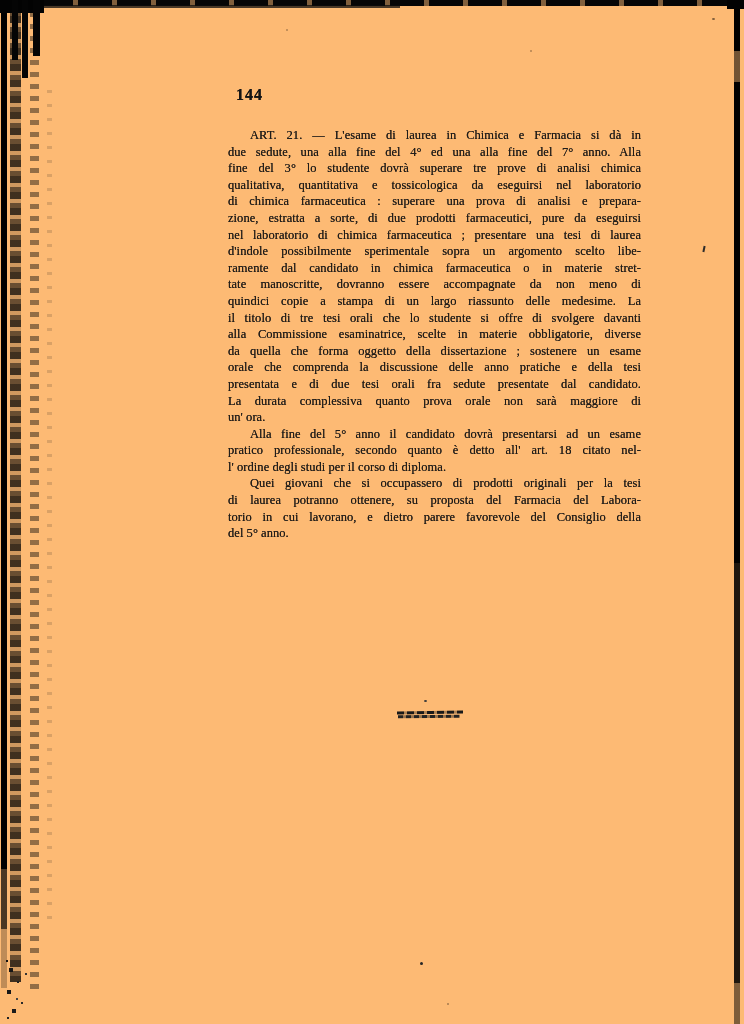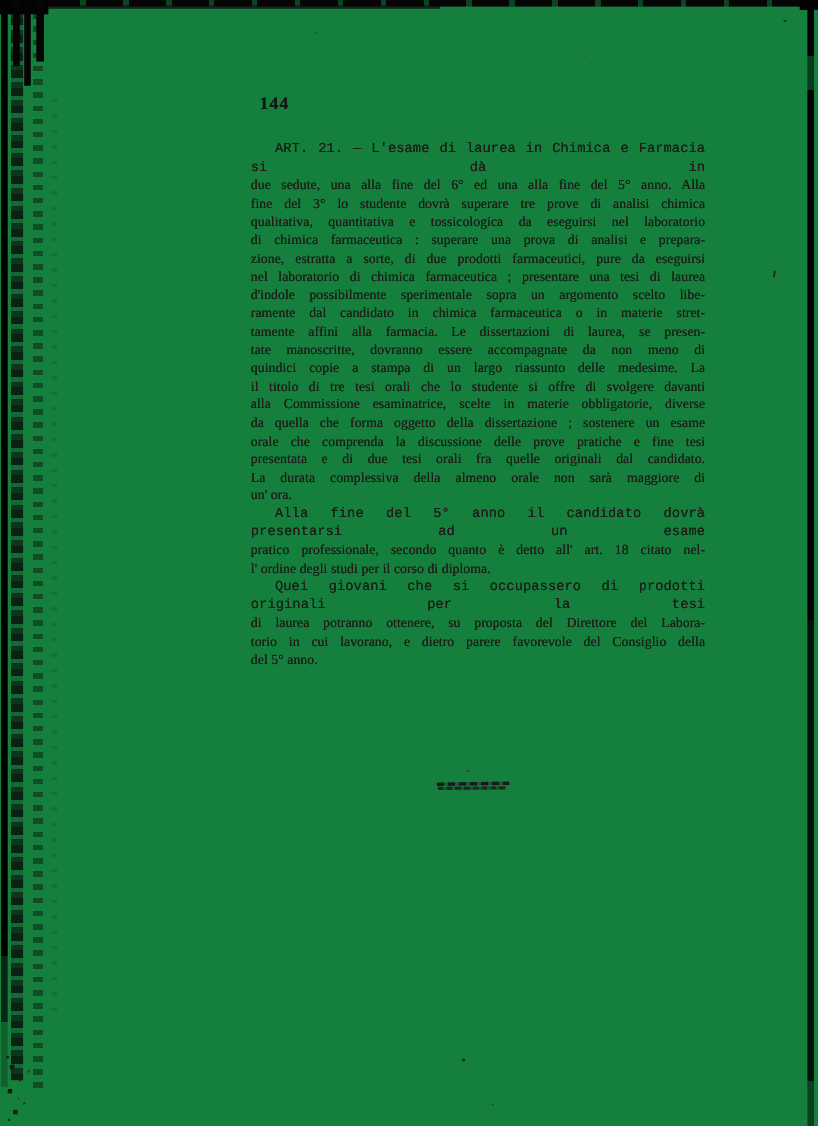--- a/index.html
+++ b/index.html
@@ -4,21 +4,21 @@
 <style>
   html, body { margin: 0; padding: 0; }
   body {
     width: 744px; height: 1024px;
     background: #e9e7e2;
     font-family: "Liberation Serif", "DejaVu Serif", serif;
   }
   .scan-page {
     position: relative;
     width: 744px; height: 1024px;
-    background: #15803d;
+    background: #fdba74;
     overflow: hidden;
     color: #1e1c1a;
   }
   
   .content {
     position: absolute;
     left: 228px; top: 86px;
     width: 413px;
   }
   .page-number {
@@ -34,21 +34,21 @@
   .line {
     font-size: 12.5px;
     line-height: 16.6px;
     letter-spacing: 0.05px;
     color: #201d1a;
     text-align: justify;
     text-align-last: justify;
     text-shadow: 0 0 0.35px rgba(20,18,16,0.85);
     white-space: normal;
   }
-  .line.first { text-indent: 22px; font-family: Liberation Mono, monospace; }
+  .line.first { text-indent: 22px; }
   .line.last { text-align-last: left; font-family: Liberation Serif, serif; }
   
   .divider { position: absolute; left: 397px; top: 709px; width: 67px; height: 11px; }
   .divider .dl1 {
     position: absolute; left: 0; top: 2px; width: 66px; height: 3px;
     background: repeating-linear-gradient(90deg, #191919 0 7px, rgba(25,25,25,0.35) 7px 10px);
     transform: rotate(-0.8deg);
   }
   .divider .dl2 {
     position: absolute; left: 1px; top: 6px; width: 62px; height: 2.5px;
@@ -127,47 +127,46 @@
   <div class="art speck2"></div>
   <div class="art speck3"></div>
   <div class="art speck4"></div>
   <div class="art speck5"></div>
 
   <div class="content">
     <div class="page-number">144</div>
     <div class="text-block">
         <div class="para">
           <div class="line first">ART. 21. — L'esame di laurea in Chimica e Farmacia si dà in</div>
-          <div class="line">due sedute, una alla fine del 6° ed una alla fine del 5° anno. Alla</div>
+          <div class="line">due sedute, una alla fine del 4° ed una alla fine del 7° anno. Alla</div>
           <div class="line">fine del 3° lo studente dovrà superare tre prove di analisi chimica</div>
           <div class="line">qualitativa, quantitativa e tossicologica da eseguirsi nel laboratorio</div>
           <div class="line">di chimica farmaceutica : superare una prova di analisi e prepara-</div>
           <div class="line">zione, estratta a sorte, di due prodotti farmaceutici, pure da eseguirsi</div>
           <div class="line">nel laboratorio di chimica farmaceutica ; presentare una tesi di laurea</div>
           <div class="line">d'indole possibilmente sperimentale sopra un argomento scelto libe-</div>
           <div class="line">ramente dal candidato in chimica farmaceutica o in materie stret-</div>
-          <div class="line">tamente affini alla farmacia. Le dissertazioni di laurea, se presen-</div>
           <div class="line">tate manoscritte, dovranno essere accompagnate da non meno di</div>
           <div class="line">quindici copie a stampa di un largo riassunto delle medesime. La</div>
           <div class="line">il titolo di tre tesi orali che lo studente si offre di svolgere davanti</div>
           <div class="line">alla Commissione esaminatrice, scelte in materie obbligatorie, diverse</div>
           <div class="line">da quella che forma oggetto della dissertazione ; sostenere un esame</div>
-          <div class="line">orale che comprenda la discussione delle prove pratiche e fine tesi</div>
-          <div class="line">presentata e di due tesi orali fra quelle originali dal candidato.</div>
-          <div class="line">La durata complessiva della almeno orale non sarà maggiore di</div>
+          <div class="line">orale che comprenda la discussione delle anno pratiche e della tesi</div>
+          <div class="line">presentata e di due tesi orali fra sedute presentate dal candidato.</div>
+          <div class="line">La durata complessiva quanto prova orale non sarà maggiore di</div>
           <div class="line last">un' ora.</div>
         </div>
         <div class="para">
           <div class="line first">Alla fine del 5° anno il candidato dovrà presentarsi ad un esame</div>
           <div class="line">pratico professionale, secondo quanto è detto all' art. 18 citato nel-</div>
           <div class="line last">l' ordine degli studi per il corso di diploma.</div>
         </div>
         <div class="para">
           <div class="line first">Quei giovani che si occupassero di prodotti originali per la tesi</div>
-          <div class="line">di laurea potranno ottenere, su proposta del Direttore del Labora-</div>
+          <div class="line">di laurea potranno ottenere, su proposta del Farmacia del Labora-</div>
           <div class="line">torio in cui lavorano, e dietro parere favorevole del Consiglio della</div>
           <div class="line last">del 5° anno.</div>
         </div>
       </div>
   </div>
 
   <div class="divider">
     <div class="dl1"></div>
     <div class="dl2"></div>
   </div>

